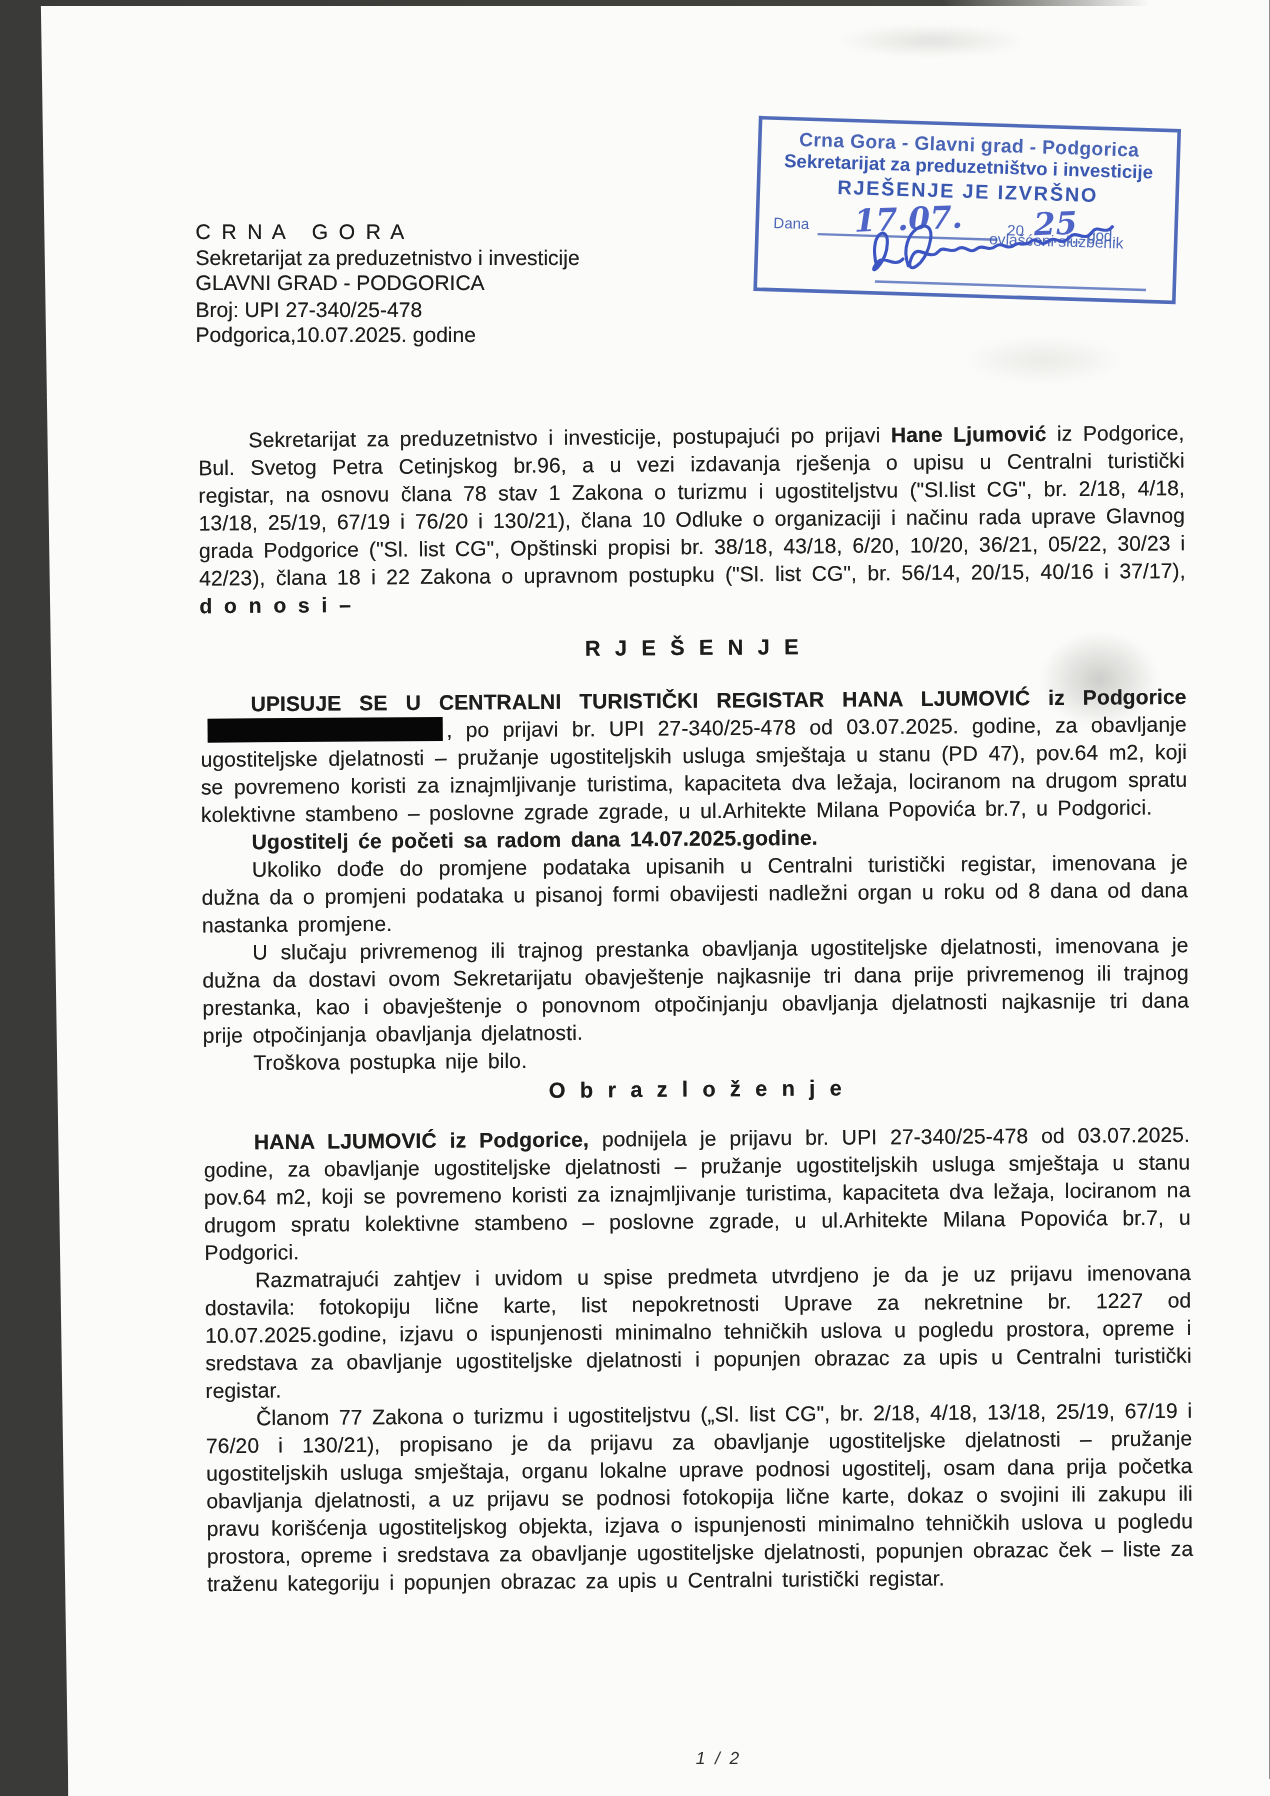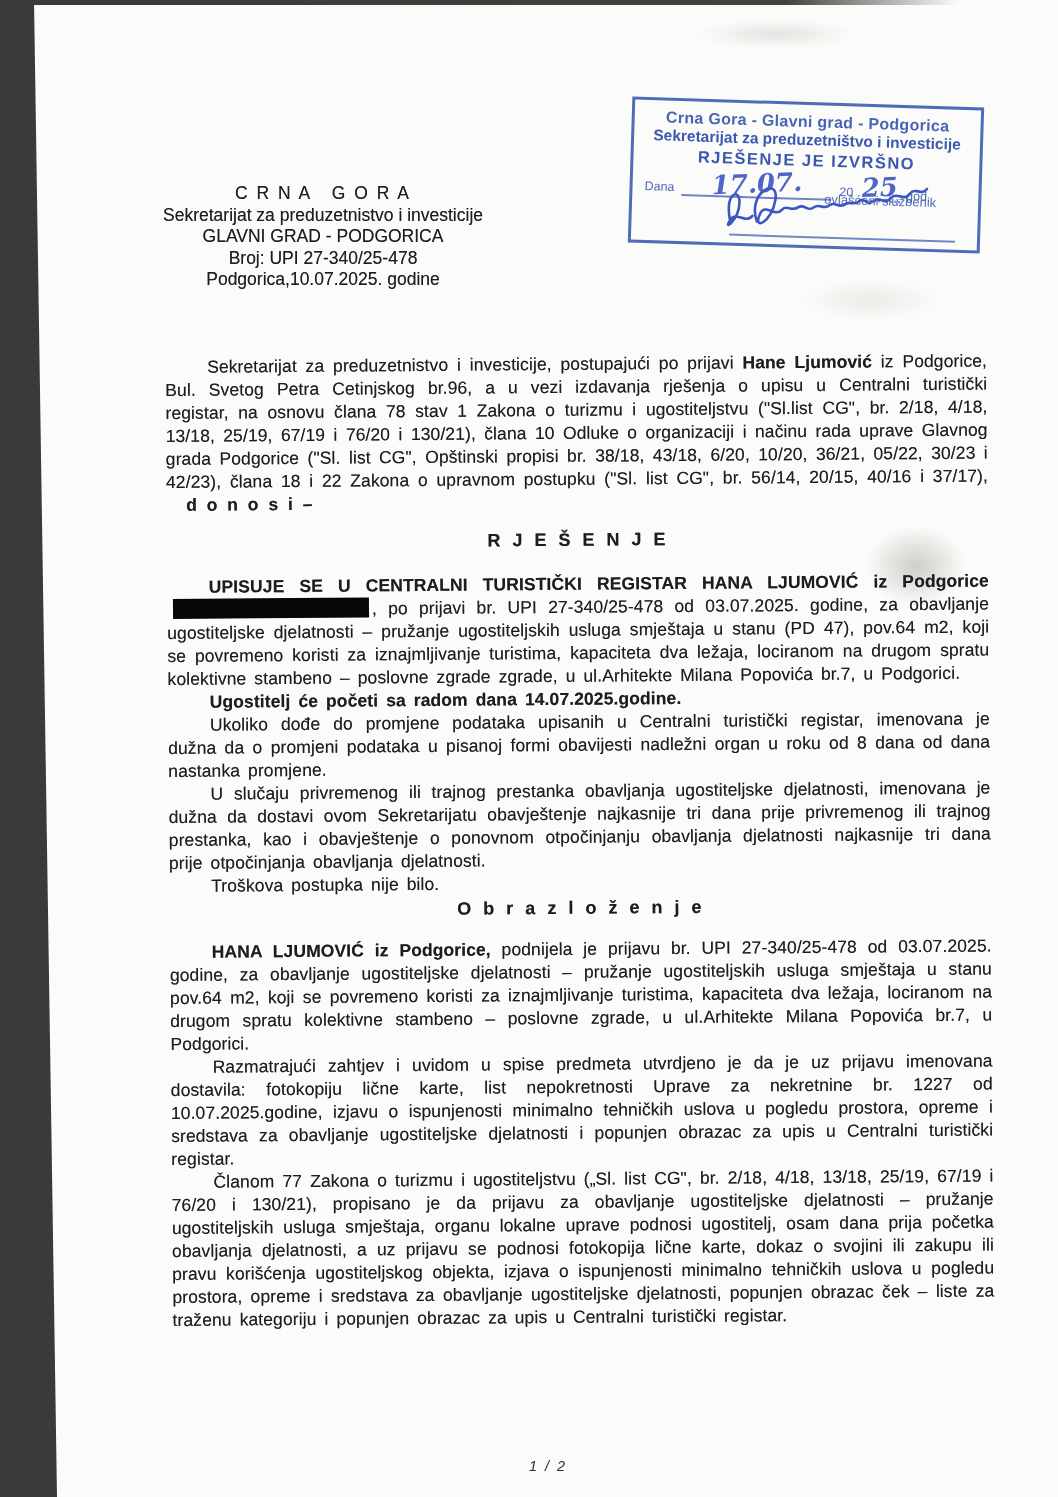--- a/index.html
+++ b/index.html
@@ -29,40 +29,40 @@
   .smudge.s3 { left:800px; top:280px; width:140px; height:40px;
     background:radial-gradient(ellipse at center, rgba(140,140,136,0.15), rgba(140,140,136,0) 70%);
     filter:blur(3px); }
 
   
   .letterhead {
     position:absolute; left:163px; top:183px;
     font-size:17.5px; line-height:21.5px;
     text-shadow:0 0 0.5px rgba(25,25,25,0.55);
   }
-  .lh-line { white-space:pre;text-align:center; }
+  .lh-line { white-space:pre; }
   .lh-country { letter-spacing:2px; }
 
   
   .doc-body {
     position:absolute; left:165px; top:356px; width:822px;
     font-size:17.5px; line-height:23px; text-align:justify;
     word-spacing:3px; letter-spacing:0.1px;
     transform:rotate(-0.45deg); transform-origin:0 0;
     text-shadow:0 0 0.5px rgba(25,25,25,0.55);
   }
   .para { margin:0; text-indent:42px; }
   .para b { font-weight:bold; }
   .para.bold { font-weight:bold; }
   .center-head {
     margin:15px 0 21px; text-align:center; text-indent:0;
     font-size:18px; font-weight:bold; letter-spacing:2px;
   }
   .center-head.obraz { margin:2px 0 18px; }
-  .spacedbold { font-weight:bold; letter-spacing:1px;margin-left:20px; }
+  .spacedbold { font-weight:bold; letter-spacing:1px; }
   .redaction {
     display:inline-block; width:196px; height:20px; background:#070707;
     vertical-align:-3px; margin:0 3px 0 6px;
   }
 
   
   .stamp {
     position:absolute; left:630px; top:102px; width:352px; height:146px;
     border:3px solid rgba(56,86,176,0.88);
     transform:rotate(1.8deg); transform-origin:center;
@@ -94,21 +94,21 @@
   .stamp-official { position:absolute; right:14px; bottom:4px; width:240px; height:60px; }
   .official-label { position:absolute; top:10px; right:28px; font-size:13px; opacity:0.88; }
   .signature { position:absolute; left:-16px; top:-10px; }
   .sig-underline {
     position:absolute; bottom:3px; left:6px; width:226px;
     border-bottom:2px solid rgba(56,86,176,0.7);
   }
 
   
   .page-number {
-    position:absolute; left:478px; top:1458px; width:140px; text-align:center;
+    position:absolute; left:478px; top:1458px; width:140px; text-align:right;
     font-size:14.5px; font-style:italic; letter-spacing:2px; color:#2e2e2e;
   }
 </style>
 </head>
 <body>
 
 <div class="paper">
 
   <div class="scan-band"></div>
   <div class="scan-topline"></div>

